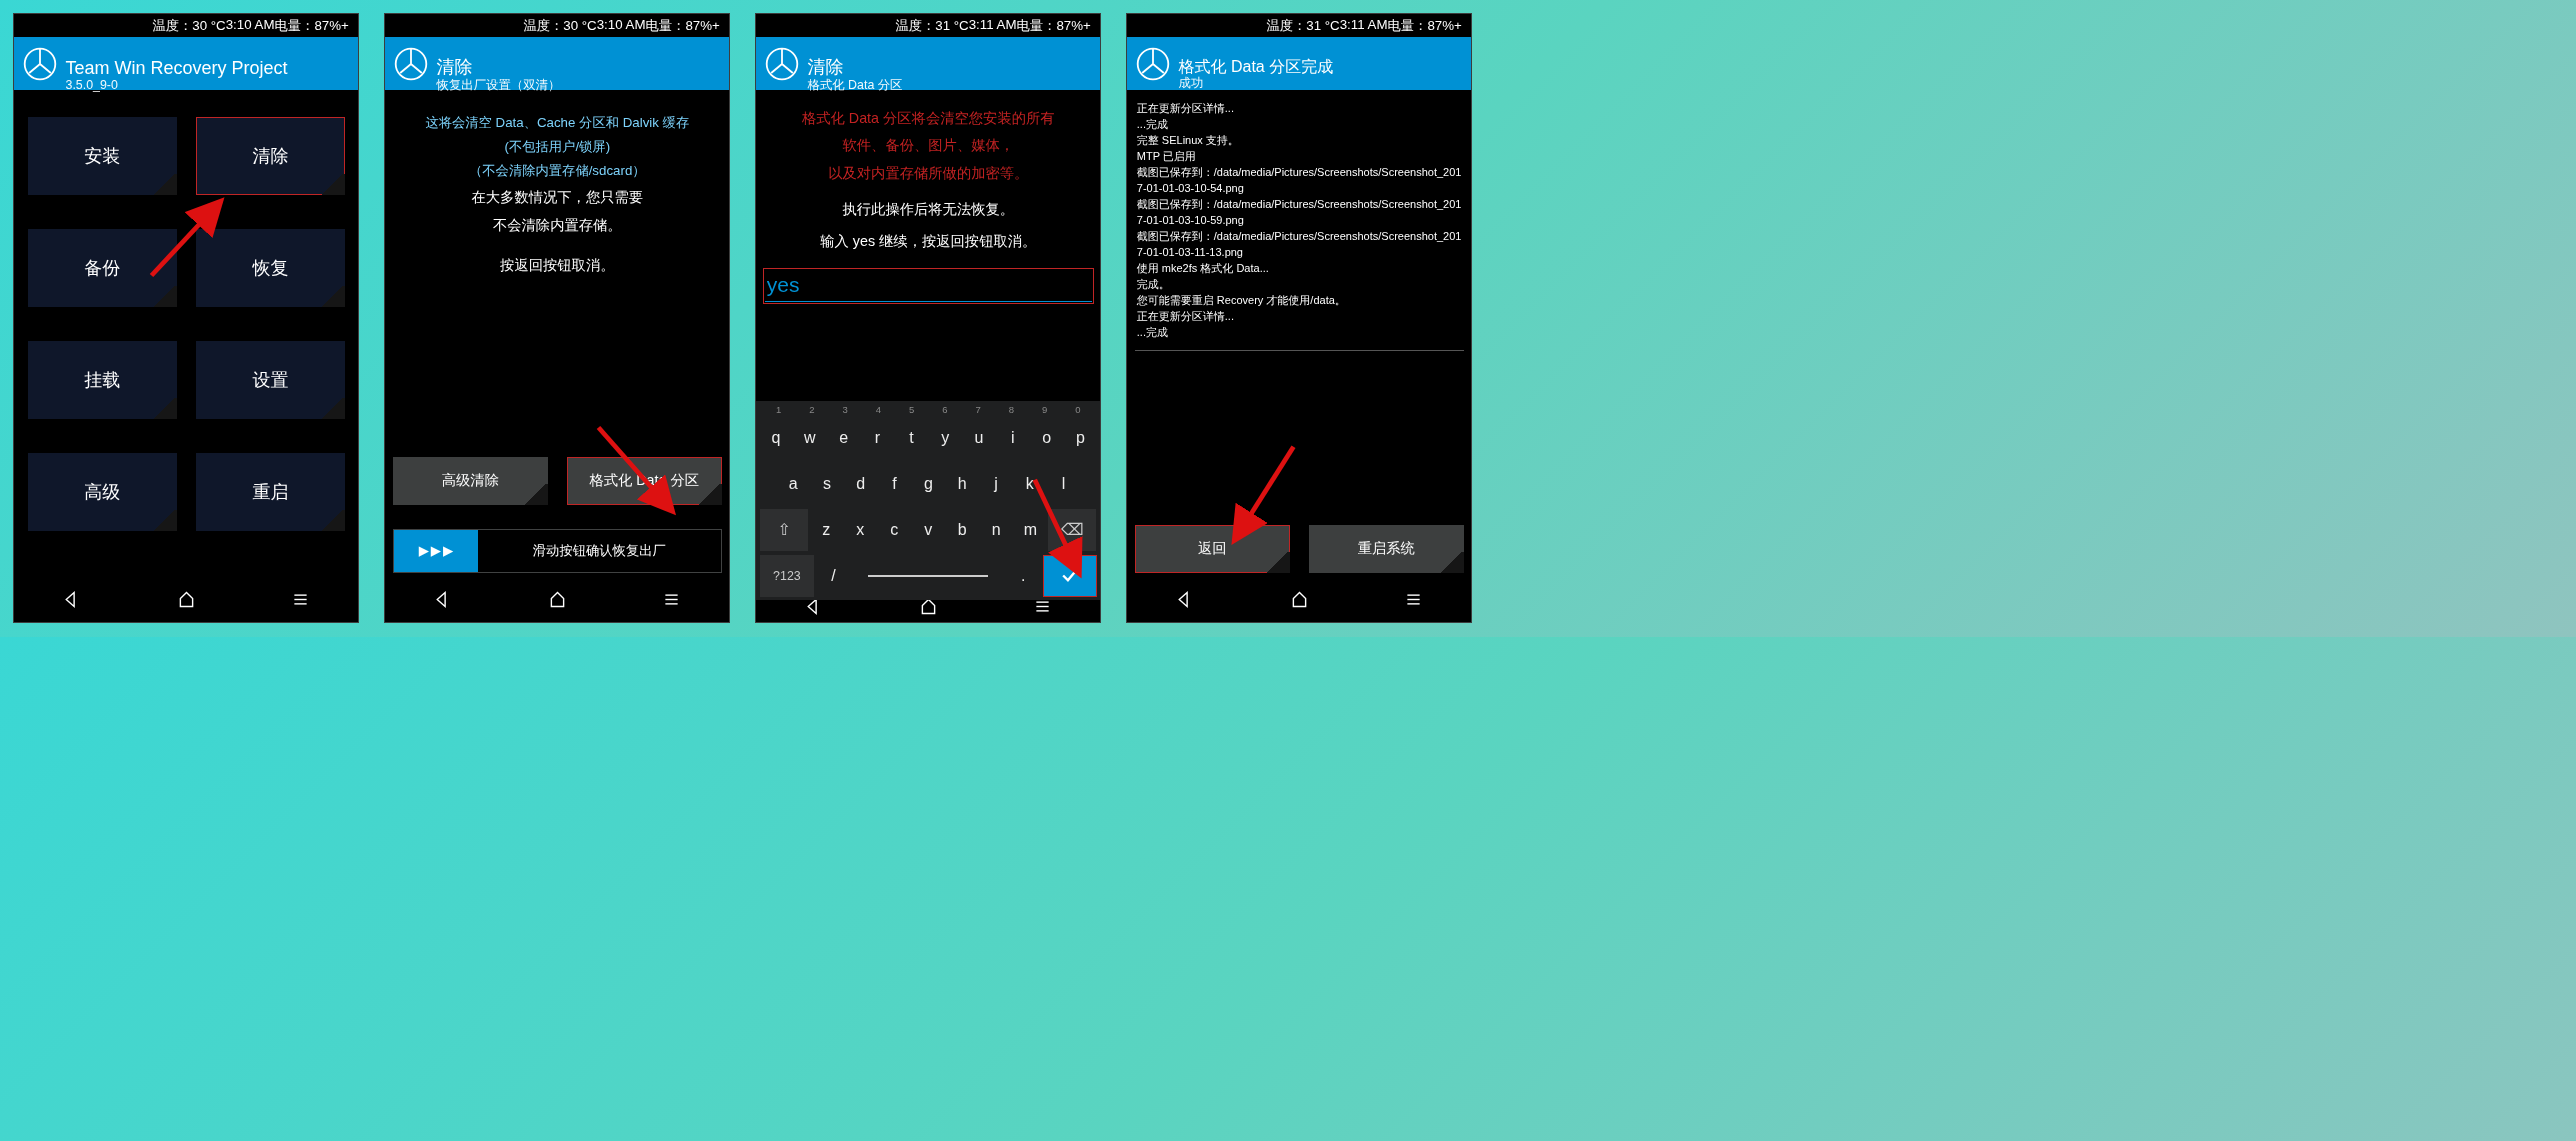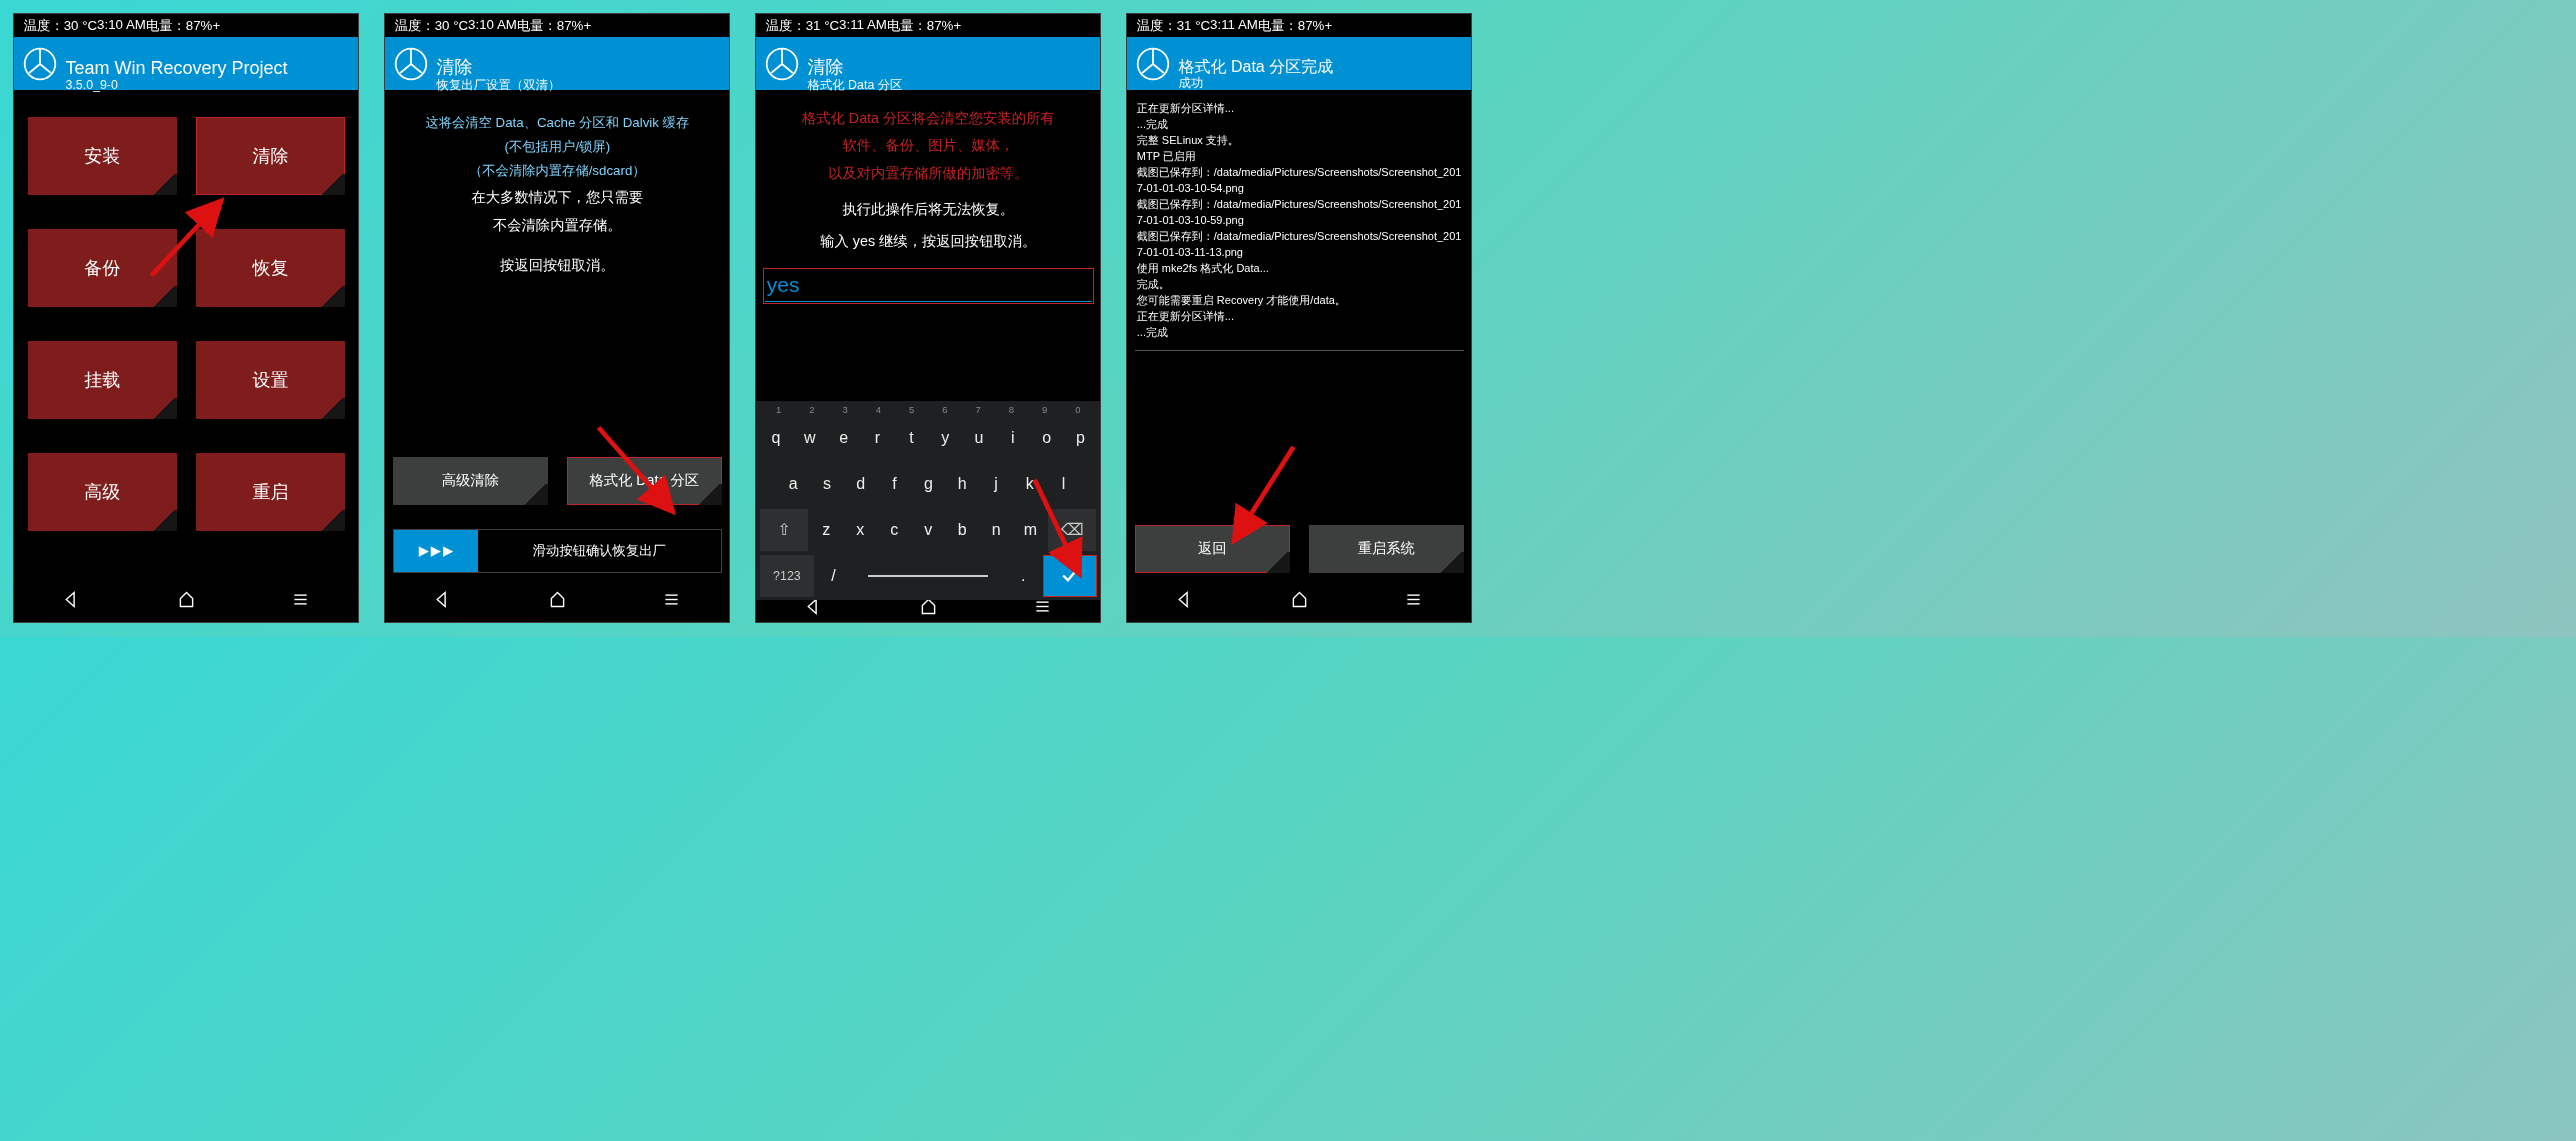--- a/index.html
+++ b/index.html
@@ -7,30 +7,30 @@
     background: linear-gradient(135deg,#3ad7d4,#5ad4c0,#8fc4bf);
     font-family: "Segoe UI", Arial, sans-serif;
     padding: 13.3px;
     font-size: 12.4px;
   }
   .row { display: flex; gap: 25px; }
   .phone {
     width: 346px; height: 610px; background:#000; color:#fff;
     border:1.9px solid #3d3d3d; display:flex; flex-direction:column; overflow:hidden;
   }
-  .statusbar { display:flex; justify-content:flex-start; padding:2.9px 9.5px 1.9px; font-size:13.3px; }
+  .statusbar { display:flex; justify-content:flex-end; padding:2.9px 9.5px 1.9px; font-size:13.3px; }
   .titlebar { background:#0091d4; display:flex; align-items:center; height:53px; padding:3.8px 7.6px; gap:7.6px; }
   .logo { width:36px; height:36px; flex-shrink:0; }
   .logo svg { width:100%; height:100%; }
   .title-main { font-size:18px; line-height:1.05;margin-top:24px; }
   .title-sub { font-size:12.4px; opacity:.95; }
   .body { flex:1; padding:7.6px; position:relative; display:flex; flex-direction:column; }
   
   .grid { display:grid; grid-template-columns:1fr 1fr; grid-auto-rows:78px; gap:34px 19px; padding:19px 5.7px; }
-  .tile { background:#7f1d1d; color:#fff; display:flex; align-items:center; justify-content:center;
+  .tile { background:#0f172a; color:#fff; display:flex; align-items:center; justify-content:center;
           font-size:18px; position:relative; cursor:pointer; }
   .tile::after, .wbtn::after {
     content:""; position:absolute; right:0; bottom:0; width:25px; height:21px;
     background:linear-gradient(135deg,transparent 48%, #161616 50%);
   }
   .tile.ring { outline:1.9px solid #c02525; outline-offset:-1px; }
   
   .wbtn { background:#3d3f3f; color:#fff; height:48px; display:flex; align-items:center; justify-content:center;
           font-size:14.3px; position:relative; cursor:pointer; }
   

